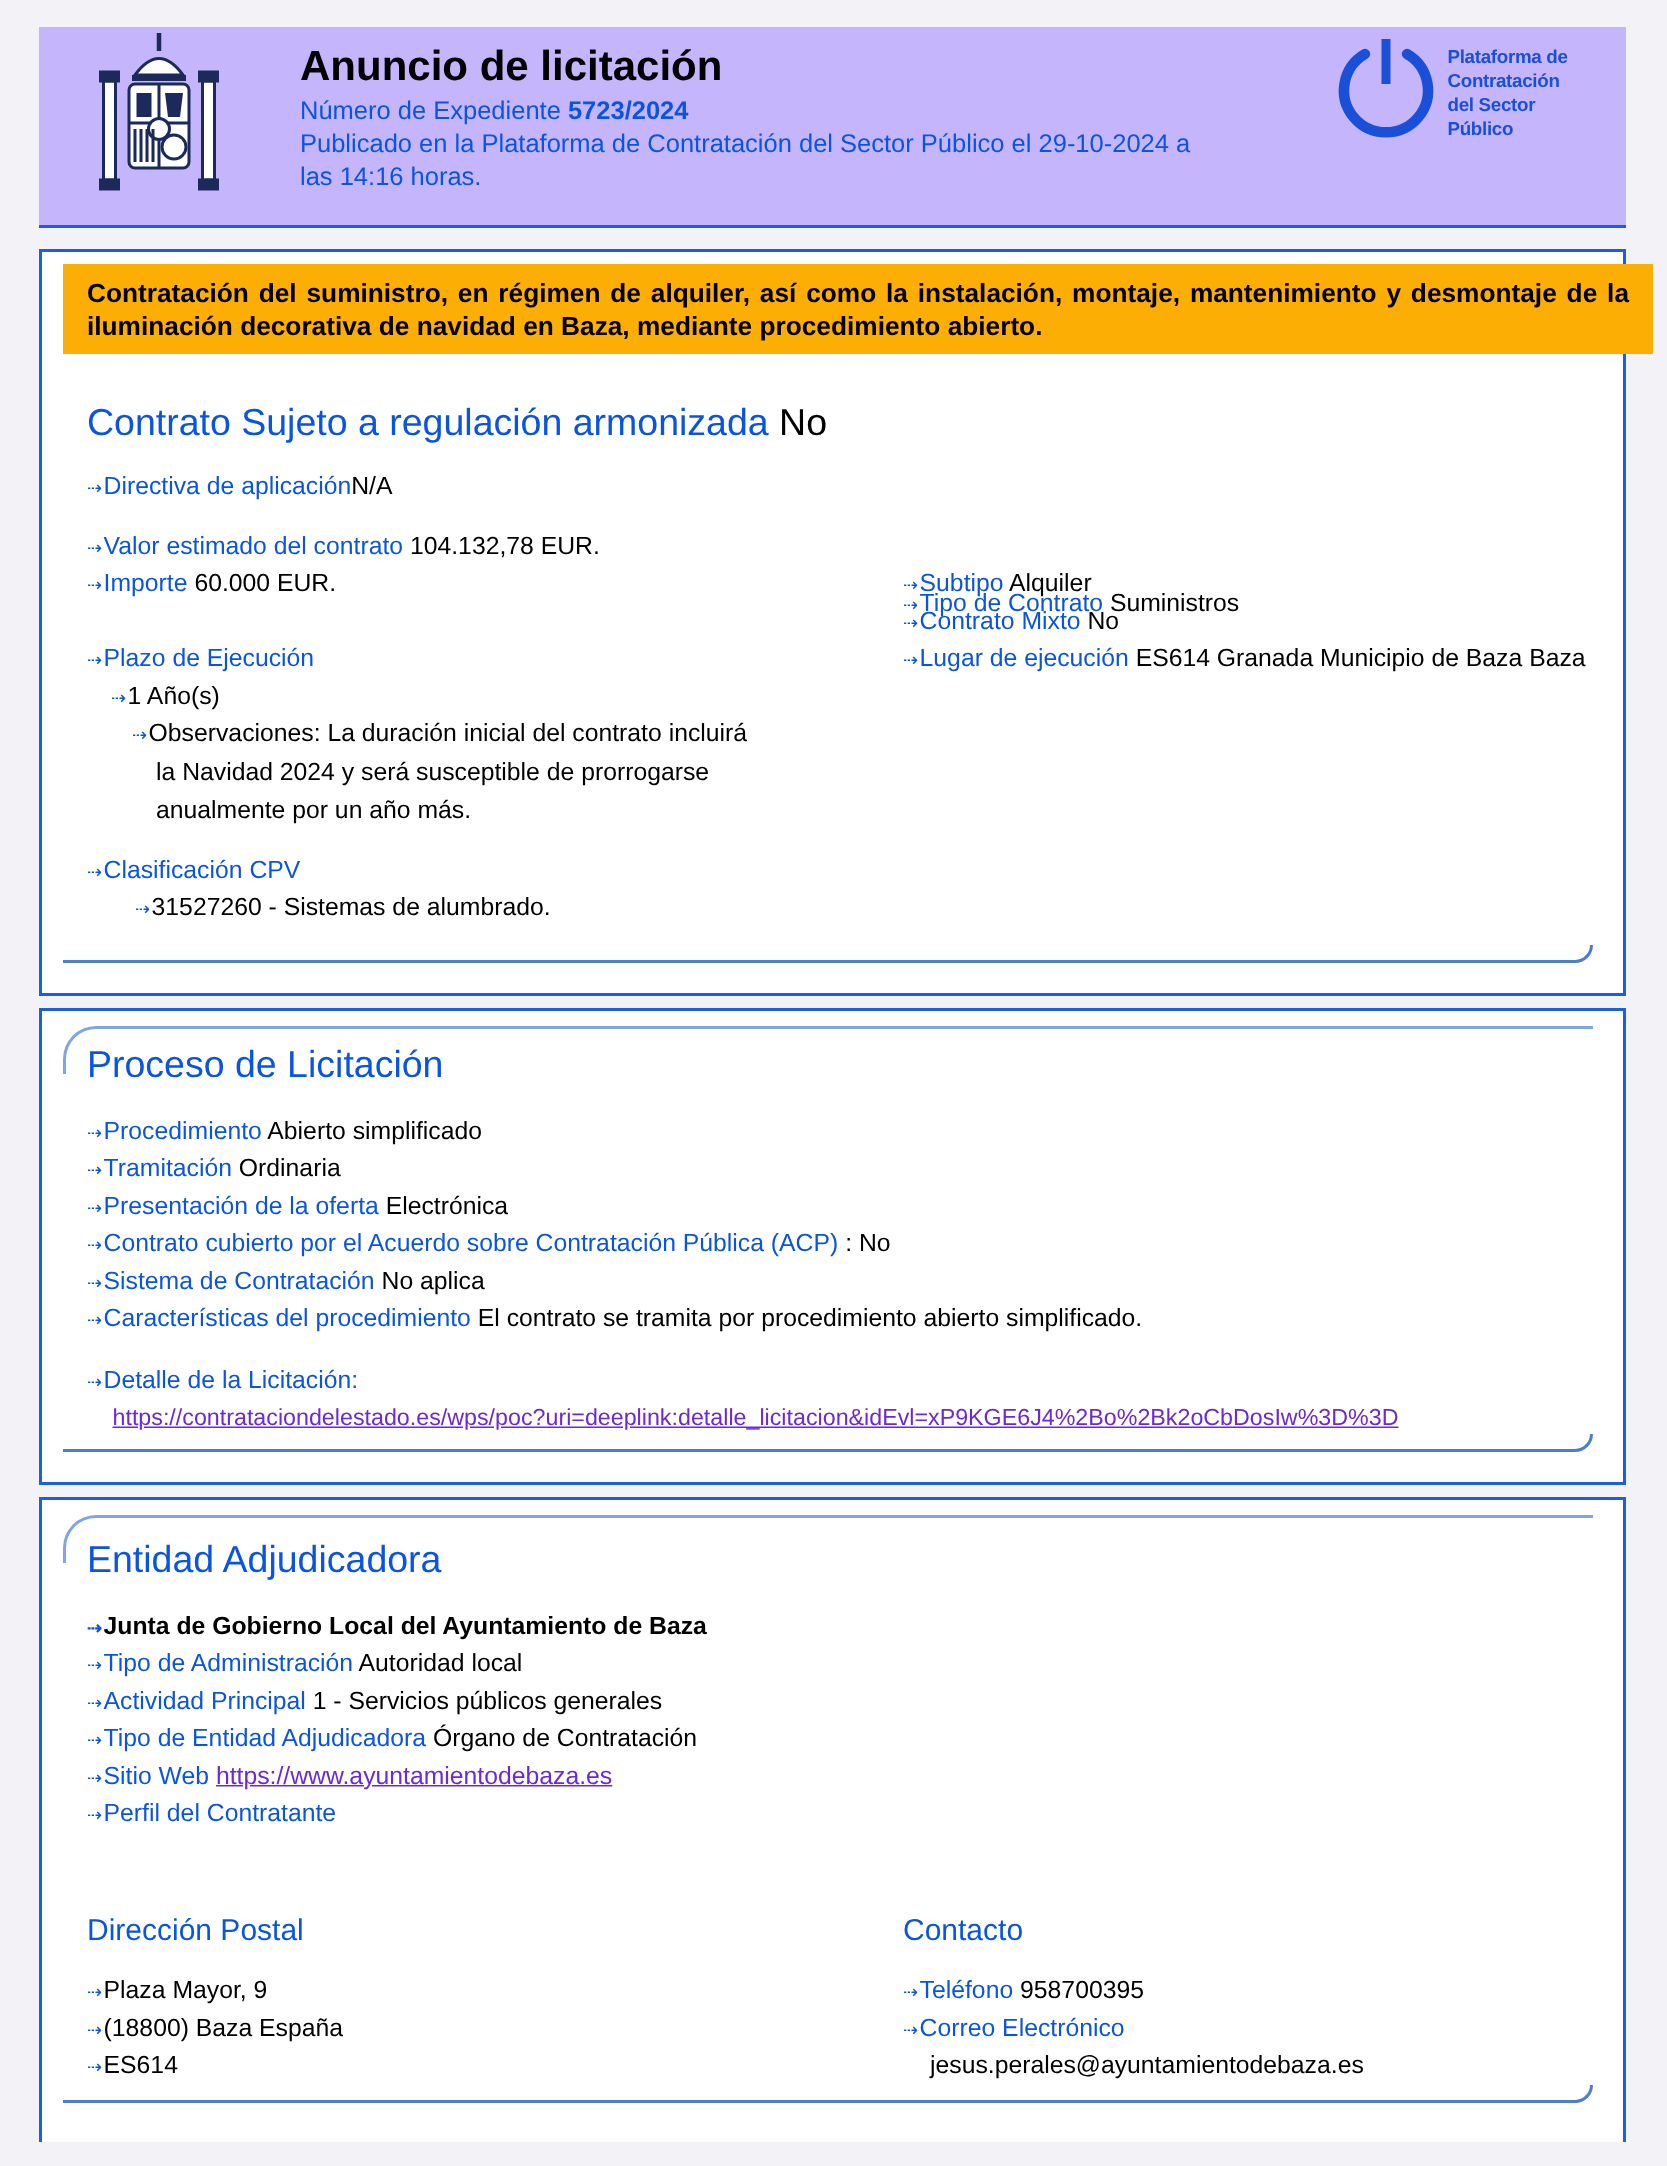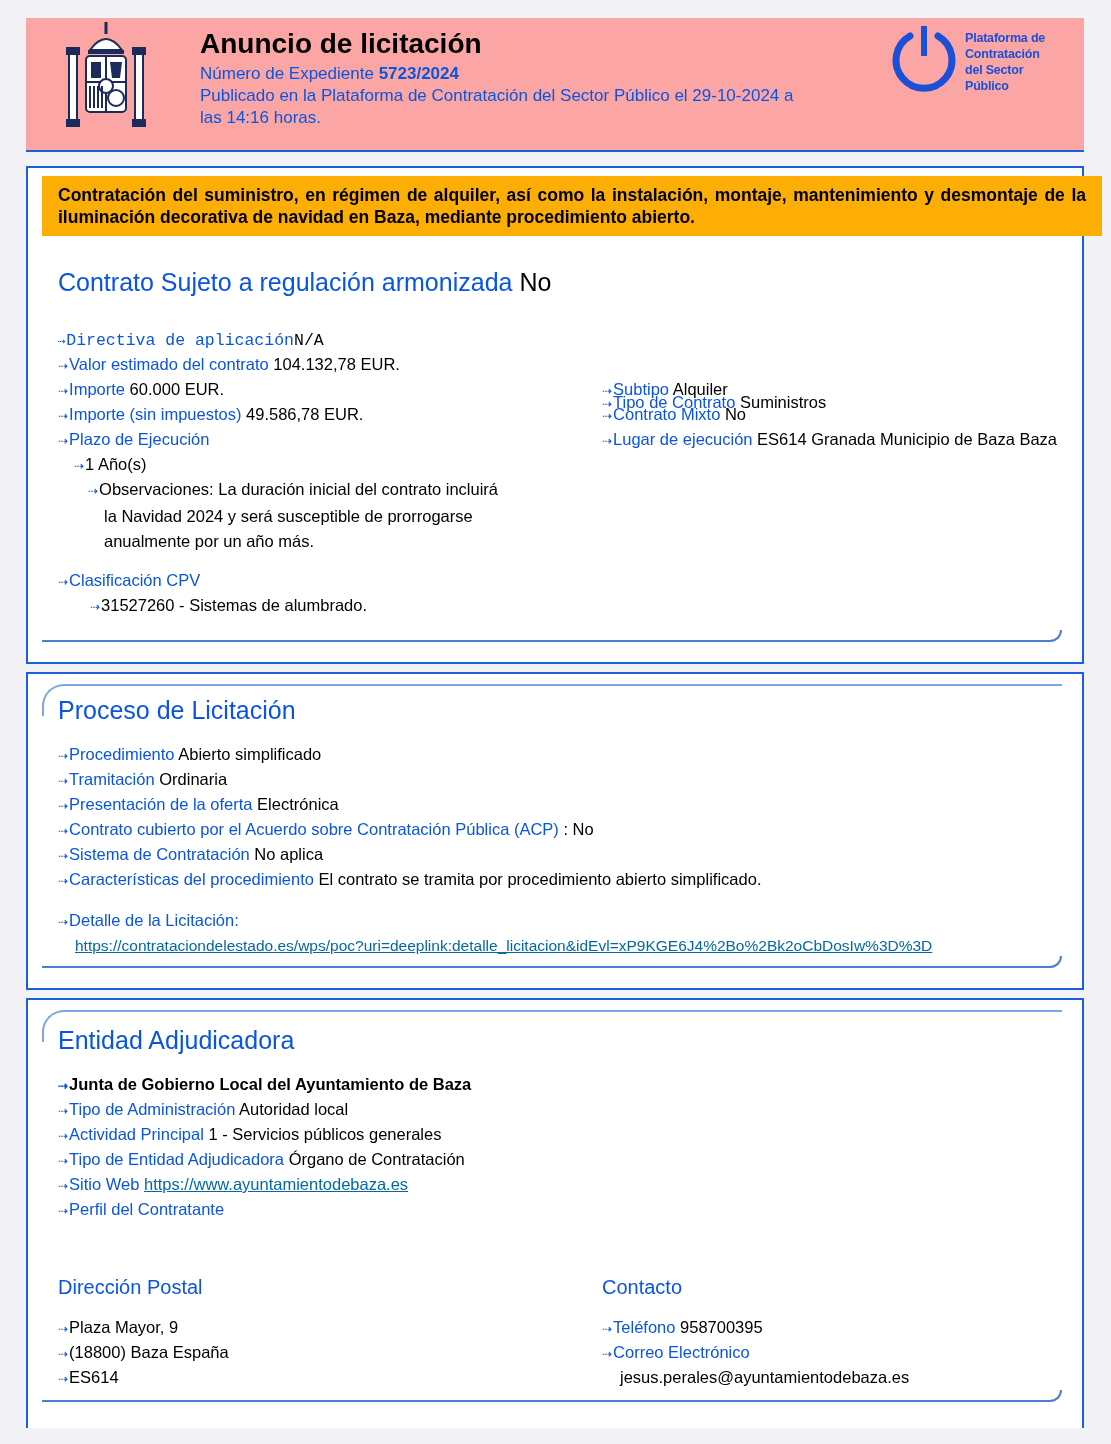--- a/index.html
+++ b/index.html
@@ -5,21 +5,21 @@
   html, body { margin:0; padding:0; }
   body {
     width:1111px; height:1444px; overflow:hidden;
     background:#f3f2f7;
     font-family:"Liberation Sans", sans-serif;
     color:#000;
     position:relative;
   }
   .header {
     position:absolute; left:26px; top:18px; width:1058px; height:134px;
-    background:#fca5a5;
+    background:#c4b5fd;
     border-bottom:2px solid #1a5fe0;
     box-sizing:border-box;
   }
   .coat { position:absolute; left:40px; top:2px; width:80px; height:110px; }
   .h-title { position:absolute; left:174px; top:10px; font-size:28px; font-weight:bold; color:#000; }
   .h-line { position:absolute; left:174px; font-size:17px; color:#0a55e0; line-height:22px; }
   .h-line b { font-weight:bold; }
   .pcsp-logo { position:absolute; left:862px; top:4px; width:72px; height:78px; }
   .pcsp-text { position:absolute; left:939px; top:12px; font-size:12.5px; color:#1a4fd8; line-height:16px; font-weight:bold; letter-spacing:-0.2px; }
 
@@ -37,21 +37,21 @@
     font-weight:bold; font-size:17.5px; line-height:22px; text-align:justify;
     text-align-last:left;
   }
   .sec-title { position:absolute; font-size:25px; color:#0a55e0; }
   .sec-title .val { color:#000; }
   .sub-title { position:absolute; font-size:20px; color:#0a55e0; }
   .row { position:absolute; font-size:16.5px; line-height:25px; white-space:nowrap; }
   .row .arrow { color:#0a55e0; font-size:12px; margin-right:3px; letter-spacing:-2px; }
   .row .lbl { color:#0a55e0; }
   .row .v { color:#000; }
-  .row a { color:#0369a1; text-decoration:underline; font-size:15.5px; }
+  .row a { color:#6d28d9; text-decoration:underline; font-size:15.5px; }
   .wrap { white-space:normal; }
   .b { font-weight:bold; }
 
   .curve-bottom {
     position:absolute; height:10px;
     border-bottom:2px solid #4a7fd0;
     border-right:2px solid #4a7fd0;
     border-bottom-right-radius:18px;
     background:linear-gradient(to right, rgba(255,255,255,0), rgba(255,255,255,0));
   }
@@ -112,32 +112,29 @@
 </div>
 
 <div class="panel" style="top:166px; height:498px;">
   <div class="banner">Contratación del suministro, en régimen de alquiler, así como la instalación, montaje, mantenimiento y desmontaje de la iluminación decorativa de navidad en Baza, mediante procedimiento abierto.</div>
 
   <div class="sec-title" style="left:30px; top:100px;">
     <span>Contrato Sujeto a regulación armonizada</span>
     <span class="val">No</span>
   </div>
 
-  <div class="row" style="left:30px; top:160px;font-family:Liberation Mono, monospace;">
+  <div class="row" style="left:30px; top:144px;">
     <span class="arrow">⇢</span><span class="lbl">Directiva de aplicación</span><span class="v">N/A</span>
   </div>
 
   <div class="row" style="left:30px; top:184px;">
     <span class="arrow">⇢</span><span class="lbl">Valor estimado del contrato</span> <span class="v">104.132,78 EUR.</span>
   </div>
   <div class="row" style="left:30px; top:209px;">
     <span class="arrow">⇢</span><span class="lbl">Importe</span> <span class="v">60.000 EUR.</span>
-  </div>
-  <div class="row" style="left:30px; top:234px;">
-    <span class="arrow">⇢</span><span class="lbl">Importe (sin impuestos)</span> <span class="v">49.586,78 EUR.</span>
   </div>
   <div class="row" style="left:30px; top:259px;">
     <span class="arrow">⇢</span><span class="lbl">Plazo de Ejecución</span>
   </div>
   <div class="row" style="left:46px; top:284px;">
     <span class="arrow">⇢</span><span class="v">1 Año(s)</span>
   </div>
   <div class="row wrap" style="left:60px; top:309px; width:400px; text-indent:-16px; padding-left:16px;">
     <span class="arrow">⇢</span><span class="v">Observaciones: La duración inicial del contrato incluirá la Navidad 2024 y será susceptible de prorrogarse anualmente por un año más.</span>
   </div>

